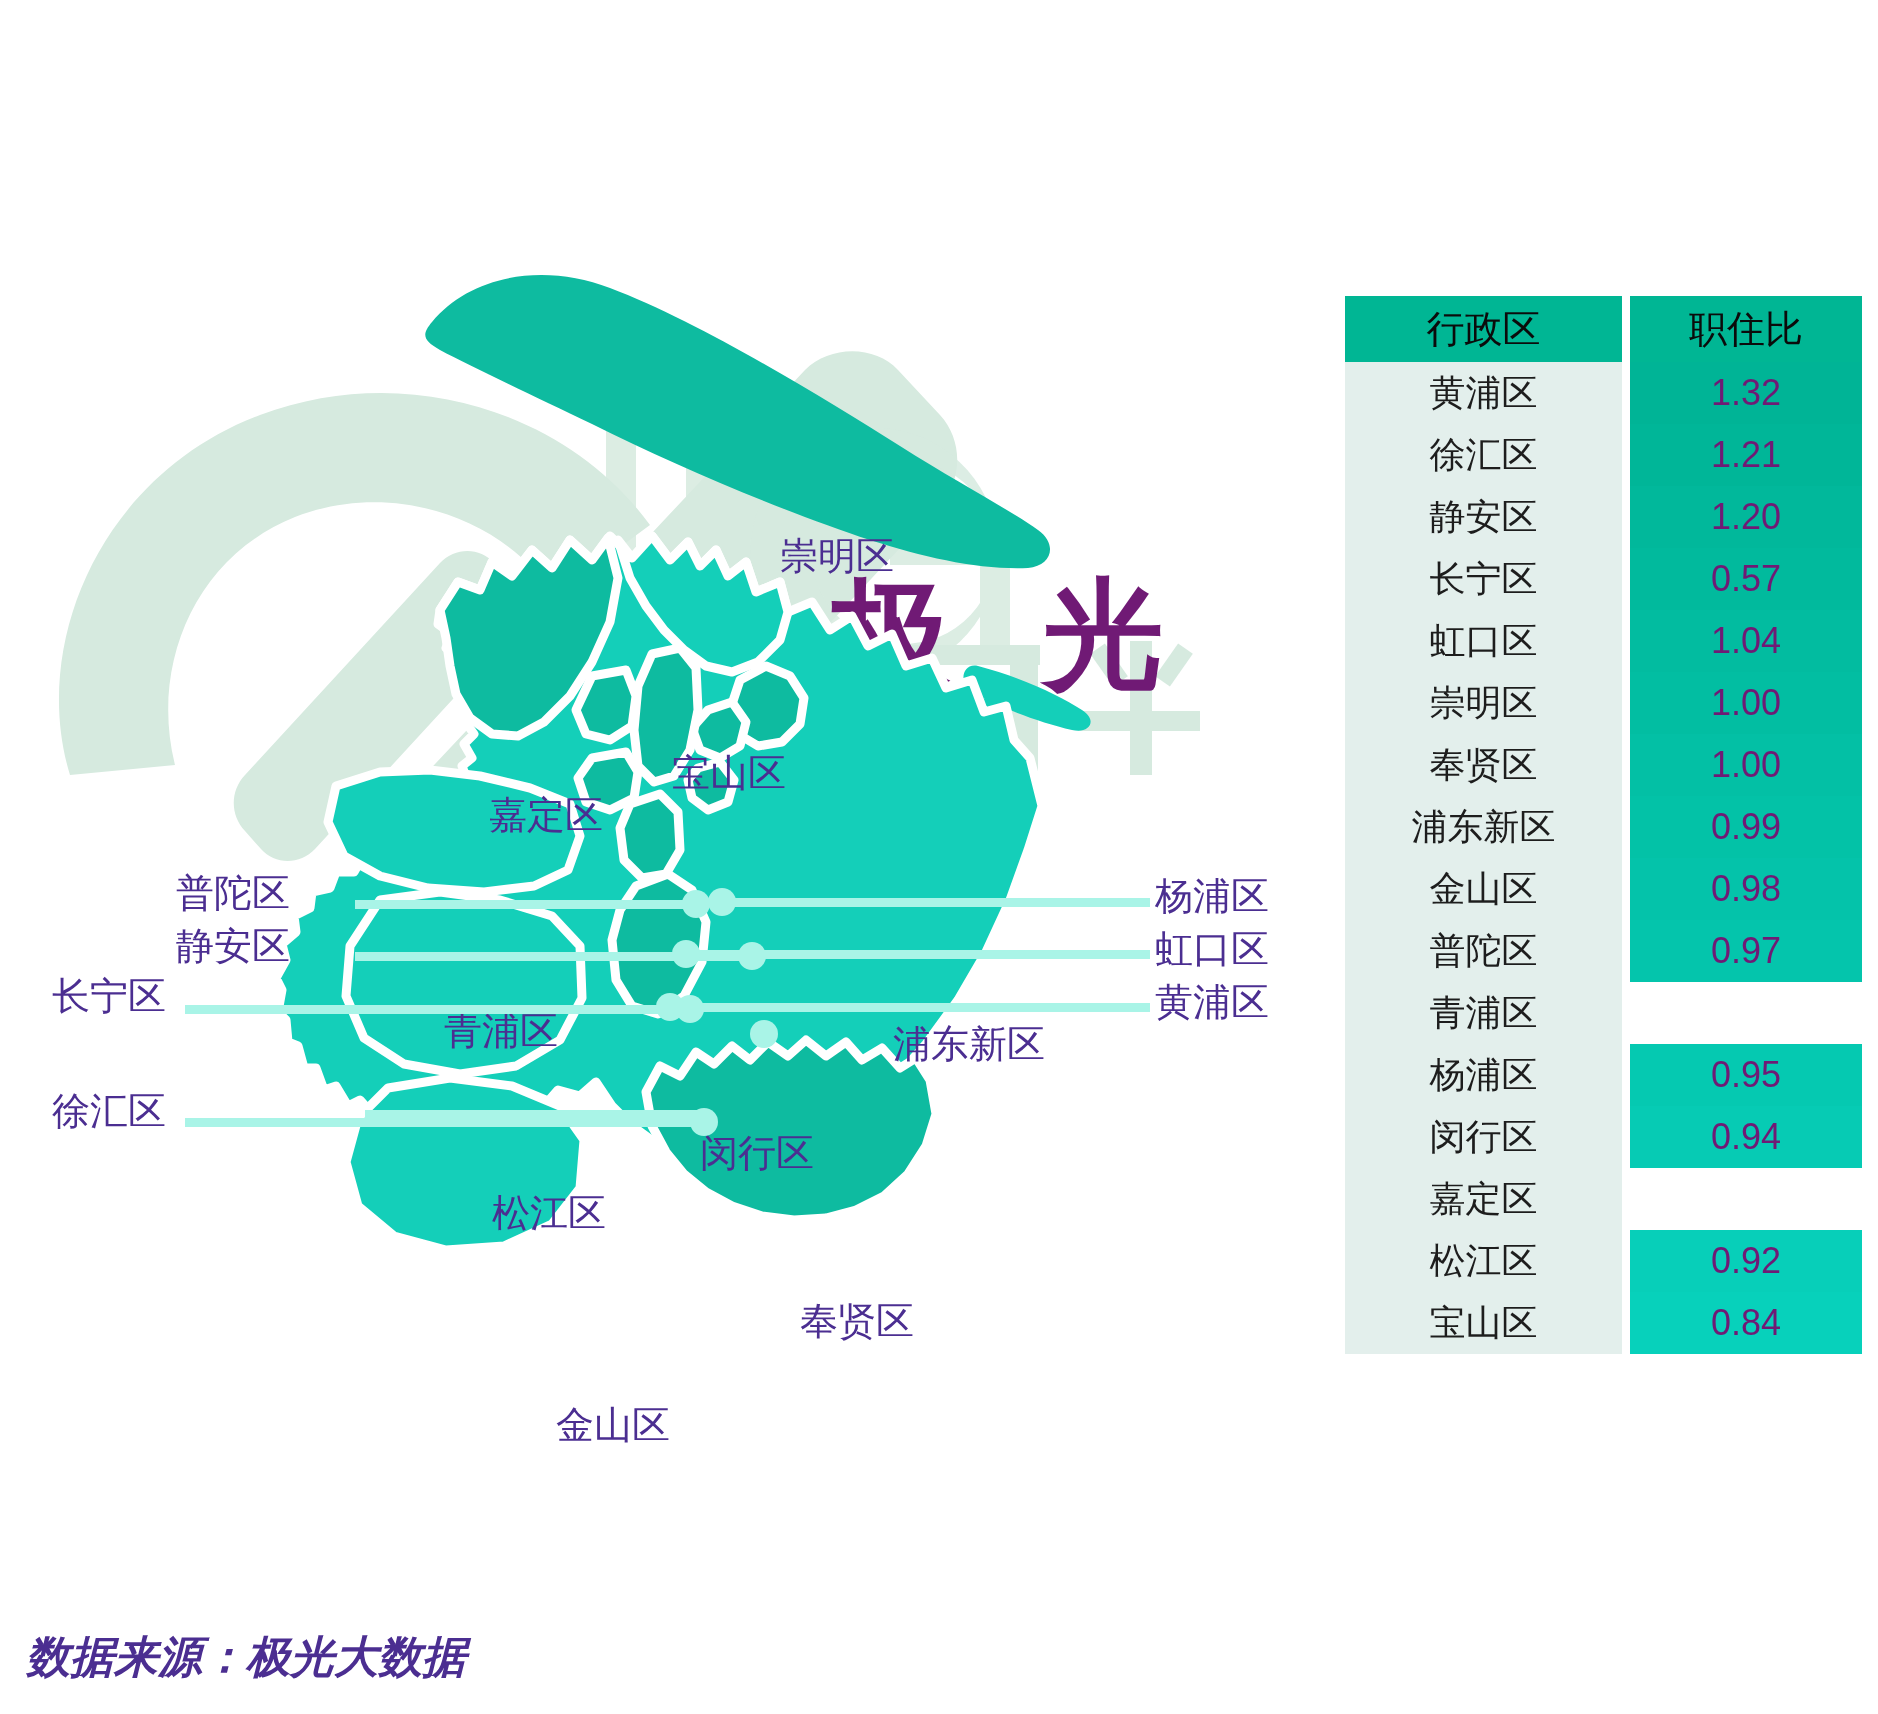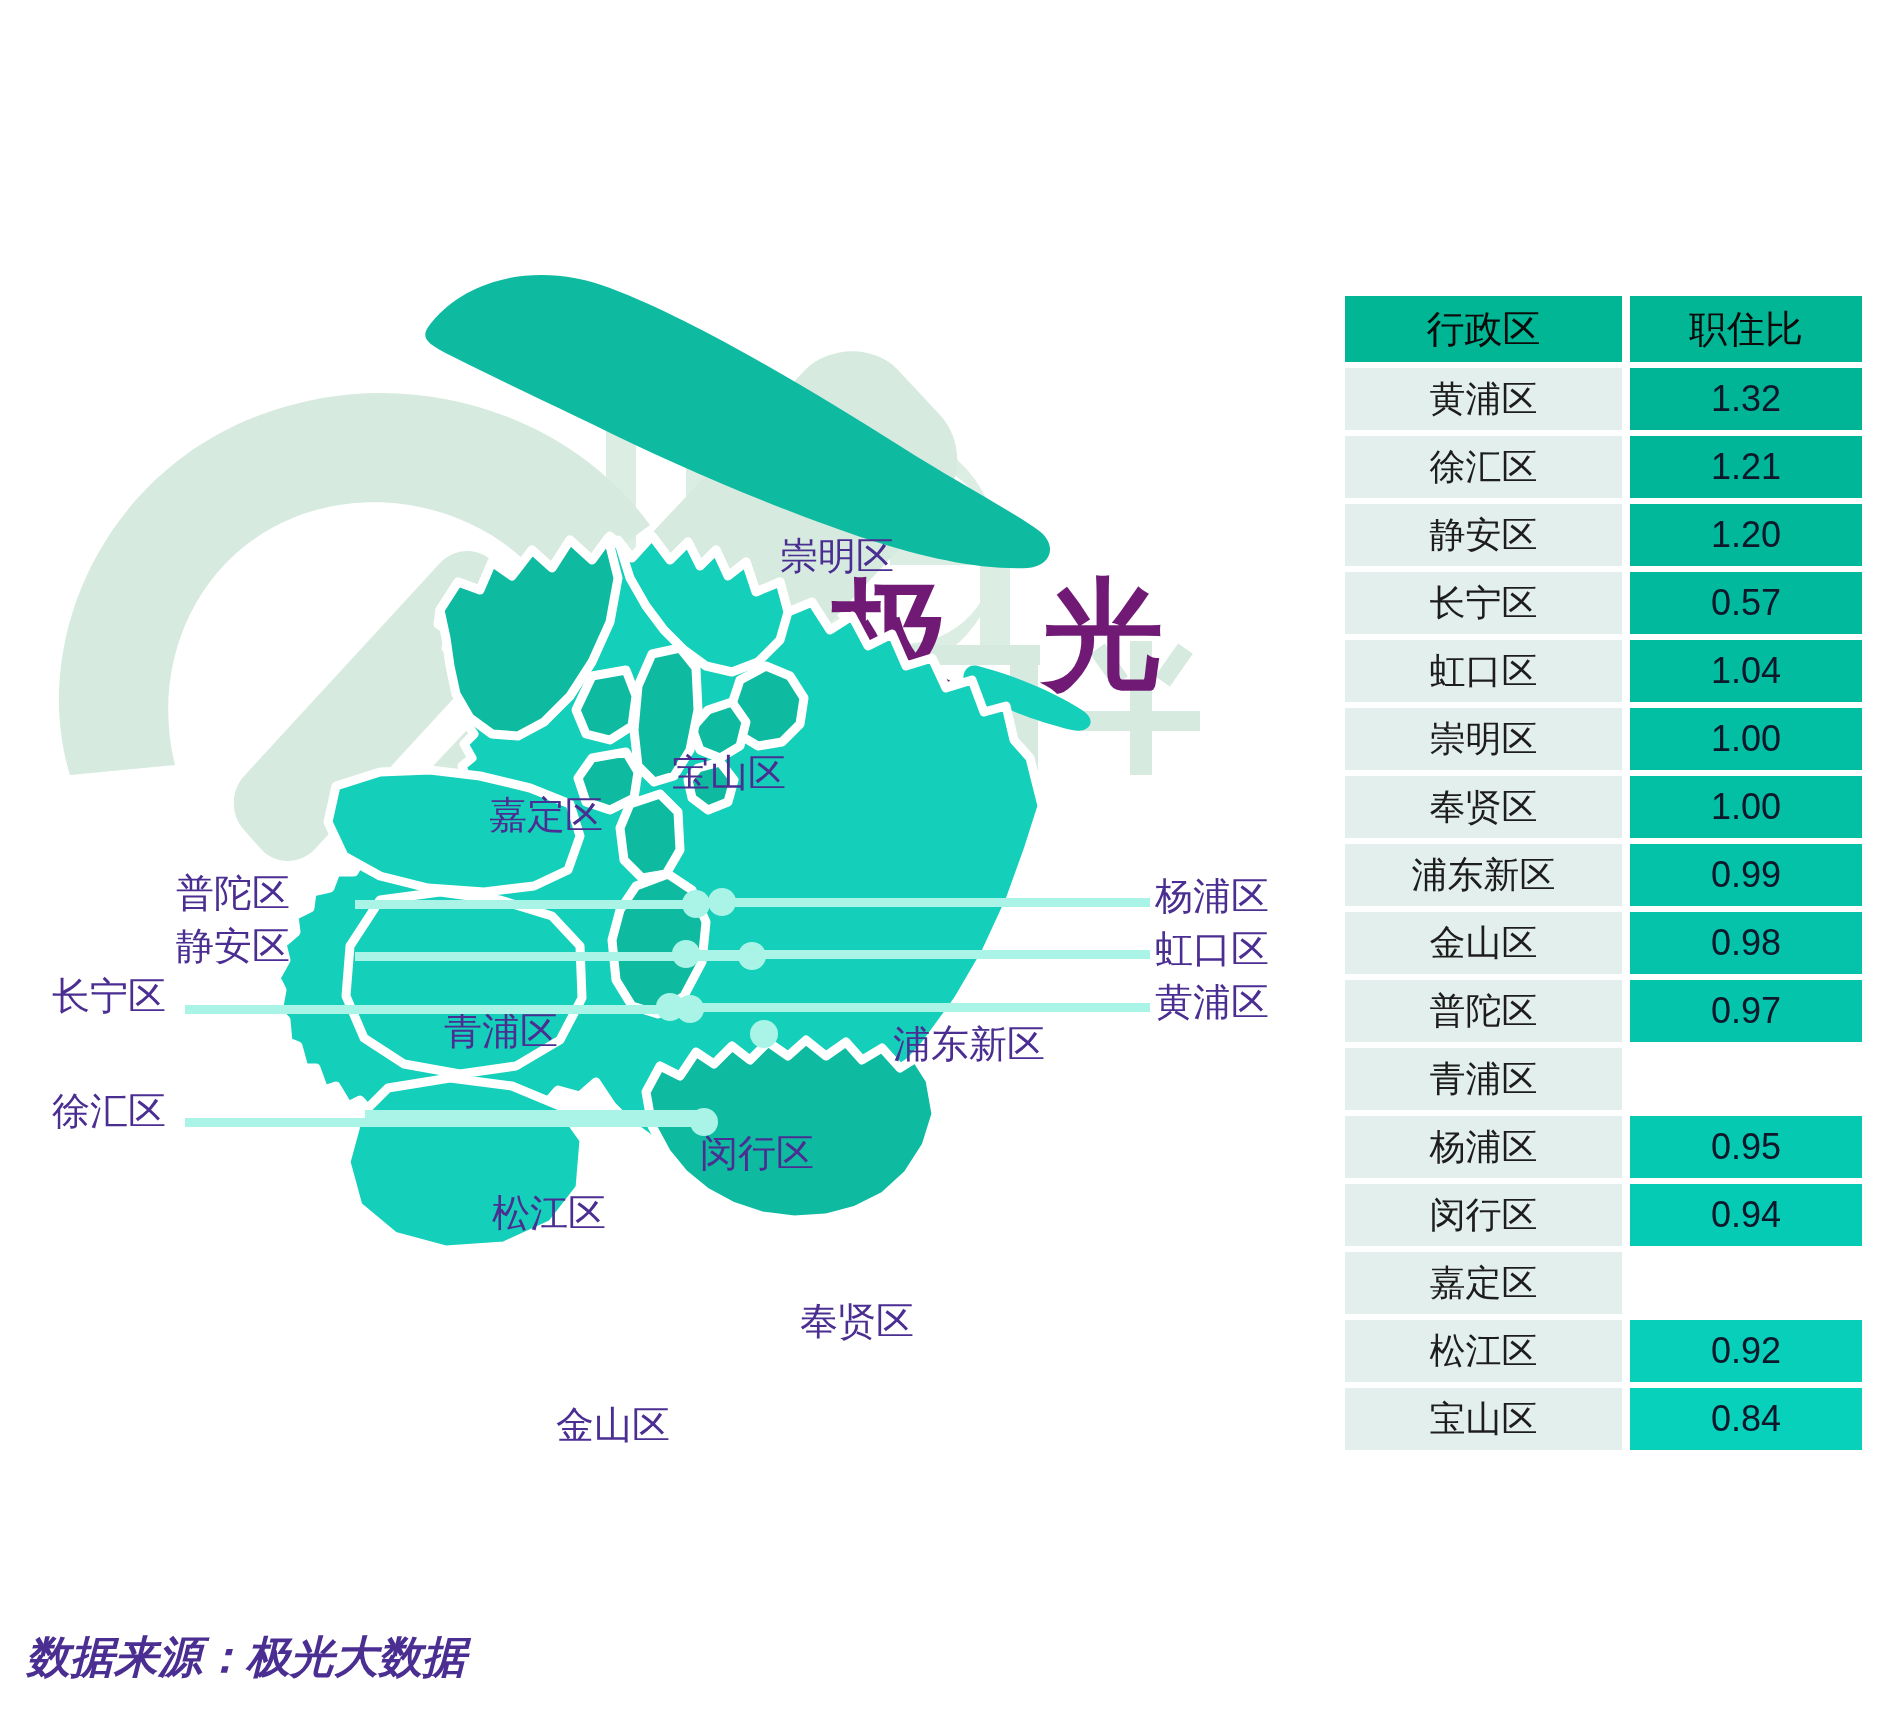--- a/index.html
+++ b/index.html
@@ -42,27 +42,27 @@
   }
 
   
   .lead{position:absolute;height:9px;background:#A9F4E7;}
   .dot{position:absolute;width:28px;height:28px;border-radius:50%;background:#A9F4E7;}
 
   
   .table{
     position:absolute;left:1345px;top:296px;width:517px;
   }
-  .trow{display:flex;gap:8px;margin-bottom:6px;}
+  .trow{display:flex;gap:8px;margin-bottom:0;}
   .cell-name,.cell-val{
     display:flex;align-items:center;justify-content:center;
     height:62px;font-size:36px;color:#1d1d1d;
   }
   .cell-name{width:277px;background:#E3EFEC;}
-  .cell-val{width:232px;color:#0f172a;}
+  .cell-val{width:232px;color:#701a75;}
   .thead .cell-name,.thead .cell-val{
     background:#00B694;height:66px;font-size:38px;color:#0b0b0b;
   }
 
   
   .source{
     position:absolute;left:26px;top:1628px;
     font-size:44px;font-style:italic;font-weight:bold;color:#4B2E91;
     white-space:nowrap;
   }

